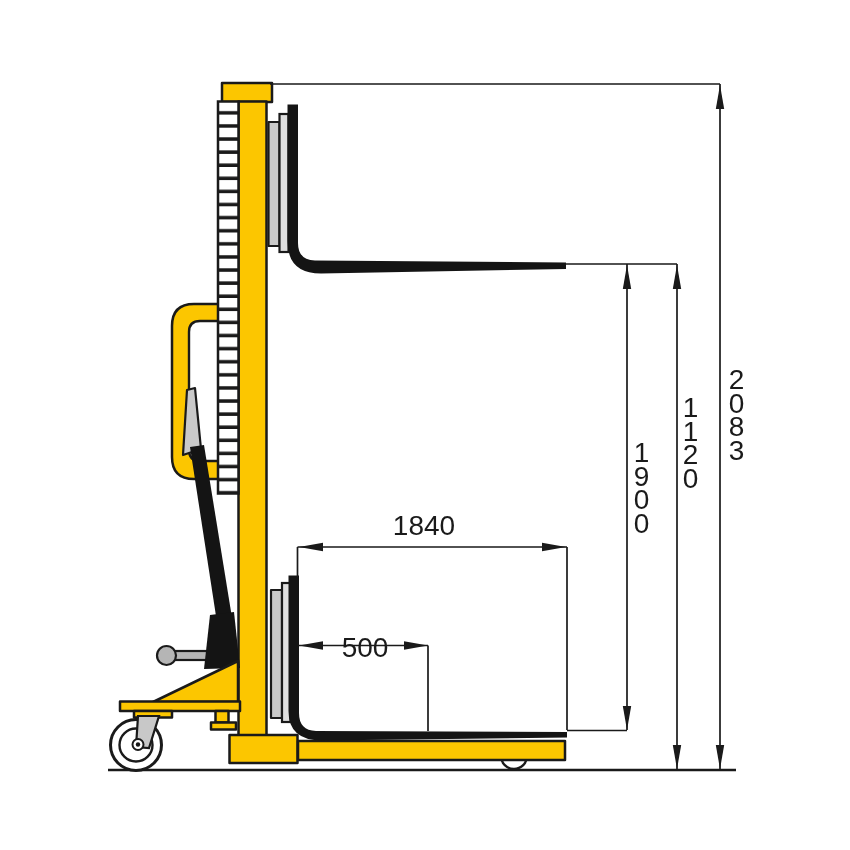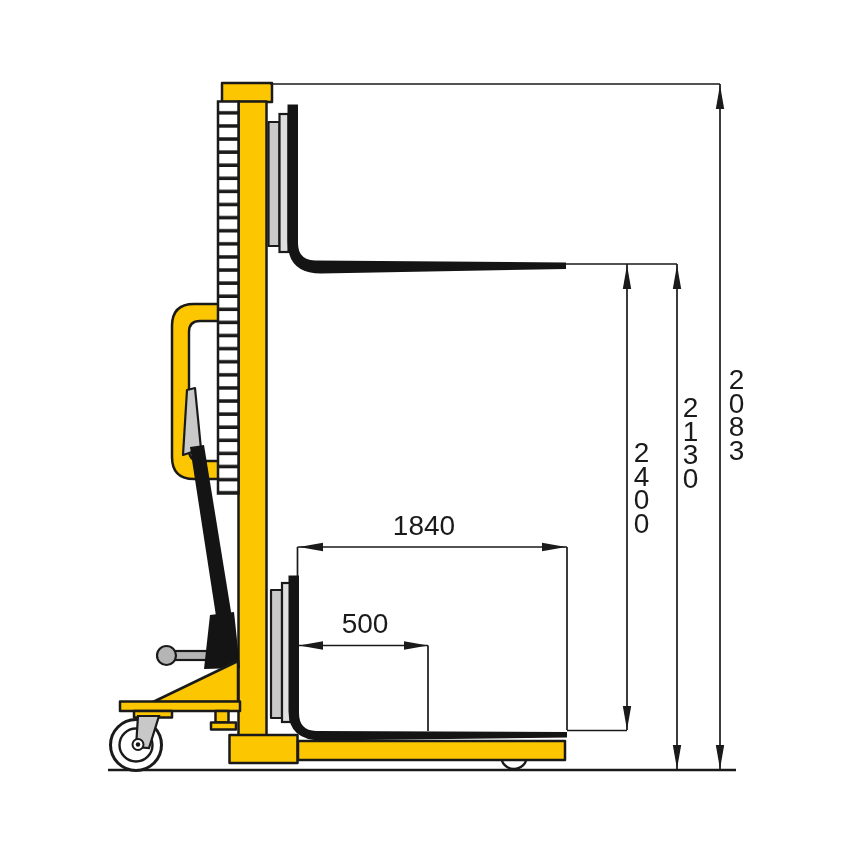--- a/index.html
+++ b/index.html
@@ -11,21 +11,21 @@
   .gB  {fill:var(--light_gray);stroke:var(--outline);stroke-width:2.2;}
   .blk {fill:var(--fork_black);}
   .wht {fill:#ffffff;stroke:var(--outline);}
   .dim {stroke:var(--outline);stroke-width:1.7;fill:none;}
   .ah  {fill:var(--outline);stroke:none;}
   .ground{stroke:var(--outline);stroke-width:2.6;}
   .dlabel{position:absolute;color:var(--outline);font-size:28px;font-weight:400;
           text-align:center;line-height:23.5px;}
   .vlabel{width:19px;word-break:break-all;}
   .h1150{left:385px;top:514px;width:78px;}
-  .h500 {left:333px;top:612px;width:64px;}
+  .h500 {left:333px;top:636px;width:64px;}
   .v1600{left:632px;top:441px;}
   .v1690{left:681px;top:396px;}
   .v2080{left:727px;top:368px;}
 </style>
 </head>
 <body>
 
 <div id="stage">
 
   <svg width="850" height="850" viewBox="0 0 850 850">
@@ -104,16 +104,16 @@
 
     <g>
       <path class="dim" d="M297.5,645.5 H428 M428,645.5 V731"></path>
       <polygon class="ah" points="299,645.5 323,641.3 323,649.7"></polygon>
       <polygon class="ah" points="428,645.5 404,641.3 404,649.7"></polygon>
     </g>
   </svg>
 
   <div class="dlabel h1150">1840</div>
   <div class="dlabel h500">500</div>
-  <div class="dlabel vlabel v1600">2400</div>
-  <div class="dlabel vlabel v1690">2130</div>
+  <div class="dlabel vlabel v1600">1900</div>
+  <div class="dlabel vlabel v1690">1120</div>
   <div class="dlabel vlabel v2080">2083</div>
 </div>
 
 </body></html>

